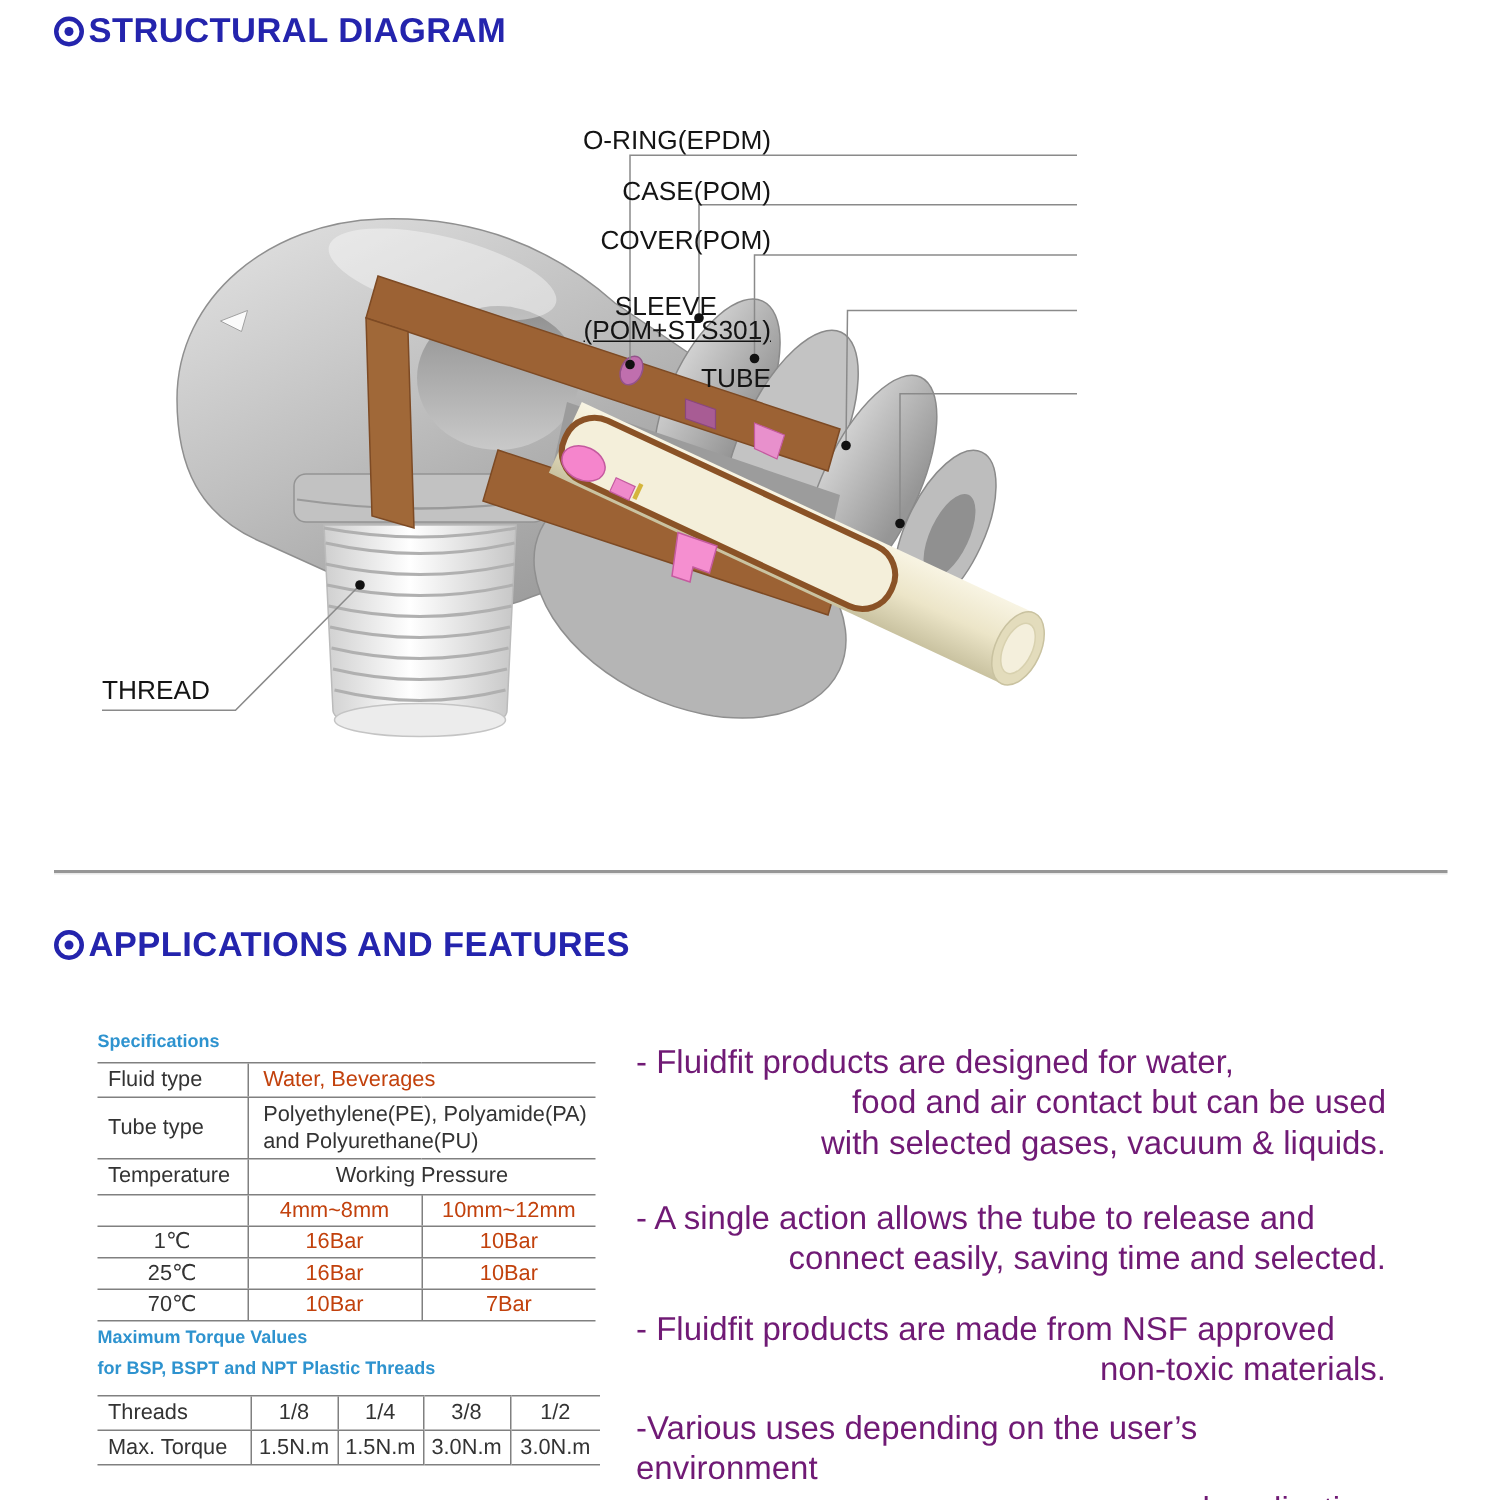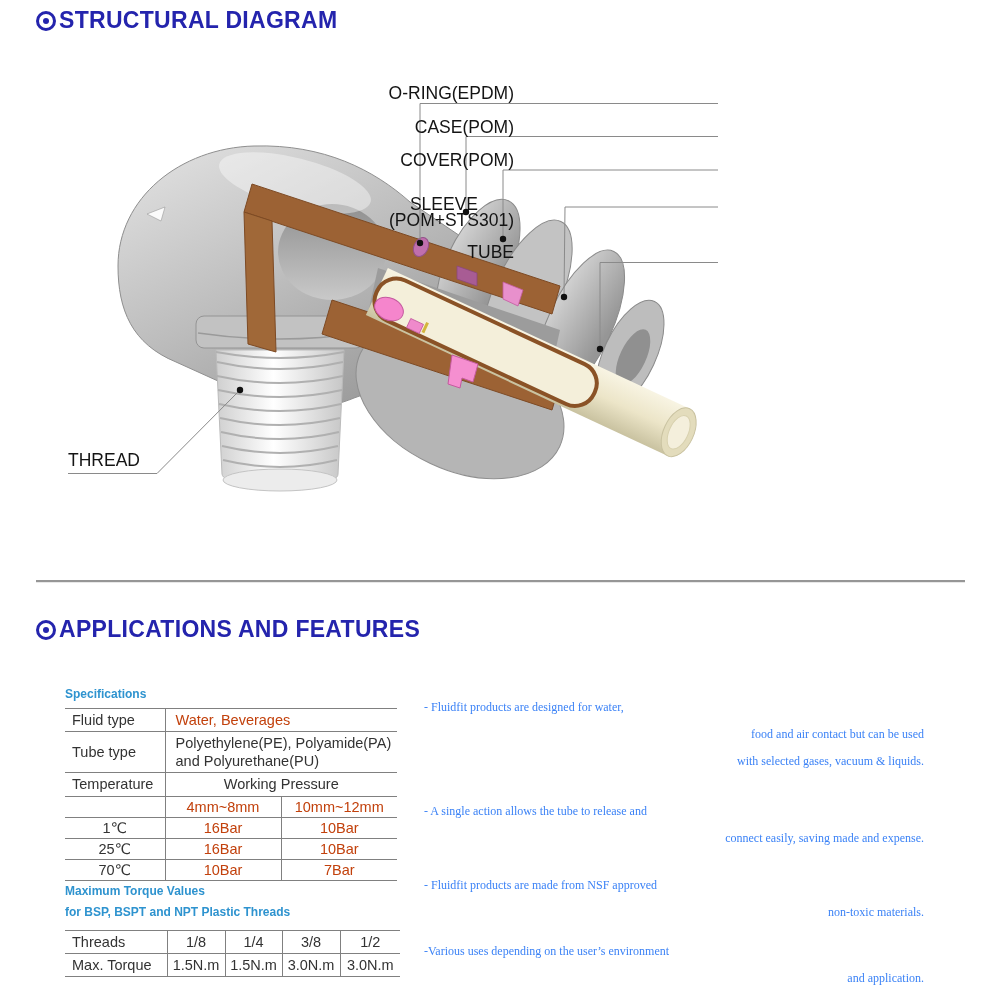--- a/index.html
+++ b/index.html
@@ -37,21 +37,21 @@
   .spec td.lab{padding-left:7px;}
   .spec td.vl{border-left:1px solid #808080;}
   .torq td.vl{border-left:1px solid #808080;}
   .torq td.lab{padding-left:7px;}
   .c{text-align:center;}
   .blue{color:#c2410c;}
   .spec td.pad-l{padding-left:10px;}
   .spec tr.tight td{padding-top:1px;padding-bottom:1px;}
 
   
-  .feature{position:absolute;left:424px;width:500px;font-size:12px;line-height:27px;color:#3b82f6;font-family:Liberation Serif, serif;}
+  .feature{position:absolute;left:424px;width:500px;font-size:22px;line-height:27px;color:#701a75;}
   .feature .cont{padding-left:9px;text-align:right;}
 
   [data-interactable]{cursor:default;}
 </style>
 </head>
 <body>
 
 <div class="page" data-interactable="false">
 
   <div class="sec-head h1" data-interactable="false">
@@ -158,21 +158,21 @@
           <circle cx="600" cy="349" r="3.2" data-interactable="false"></circle>
           <circle cx="240" cy="390" r="3.2" data-interactable="false"></circle>
         </g>
       </g>
     </svg>
 
     <span class="dlabel r" style="right:282px;top:43px;" data-interactable="false">O-RING(EPDM)</span>
     <span class="dlabel r" style="right:282px;top:77px;" data-interactable="false">CASE(POM)</span>
     <span class="dlabel r" style="right:282px;top:110px;" data-interactable="false">COVER(POM)</span>
     <span class="dlabel r" style="right:318px;top:130px;margin-top:24px;" data-interactable="false">SLEEVE</span>
-    <span class="dlabel r" style="right:282px;top:170px;" data-interactable="false">(POM+STS301)</span>
+    <span class="dlabel r" style="right:282px;top:170px;text-decoration:underline;" data-interactable="false">(POM+STS301)</span>
     <span class="dlabel r" style="right:282px;top:202px;" data-interactable="false">TUBE</span>
     <span class="dlabel" style="left:68px;top:410px;" data-interactable="false">THREAD</span>
   </div>
 
   <div class="divider" data-interactable="false"></div>
 
   <div class="sec-head h2" data-interactable="false">
     <span class="bullseye" data-interactable="false"></span>
     <span data-interactable="false">APPLICATIONS AND FEATURES</span>
   </div>
@@ -248,21 +248,21 @@
   </tbody>
     </table>
 
   <div class="feature" style="top:694px;" data-interactable="false">
     <div data-interactable="false">- Fluidfit products are designed for water,</div>
     <div class="cont" data-interactable="false">food and air contact but can be used</div>
     <div class="cont" data-interactable="false">with selected gases, vacuum &amp; liquids.</div>
   </div>
   <div class="feature" style="top:798px;" data-interactable="false">
     <div data-interactable="false">- A single action allows the tube to release and</div>
-    <div class="cont" data-interactable="false">connect easily, saving made and expense.</div>
+    <div class="cont" data-interactable="false">connect easily, saving time and selected.</div>
   </div>
   <div class="feature" style="top:938px;" data-interactable="false">
     <div data-interactable="false">-Various uses depending on the user’s environment</div>
     <div class="cont" data-interactable="false">and application.</div>
   </div>
   <div class="feature" style="top:872px;" data-interactable="false">
     <div data-interactable="false">- Fluidfit products are made from NSF approved</div>
     <div class="cont" data-interactable="false">non-toxic materials.</div>
   </div>
 

